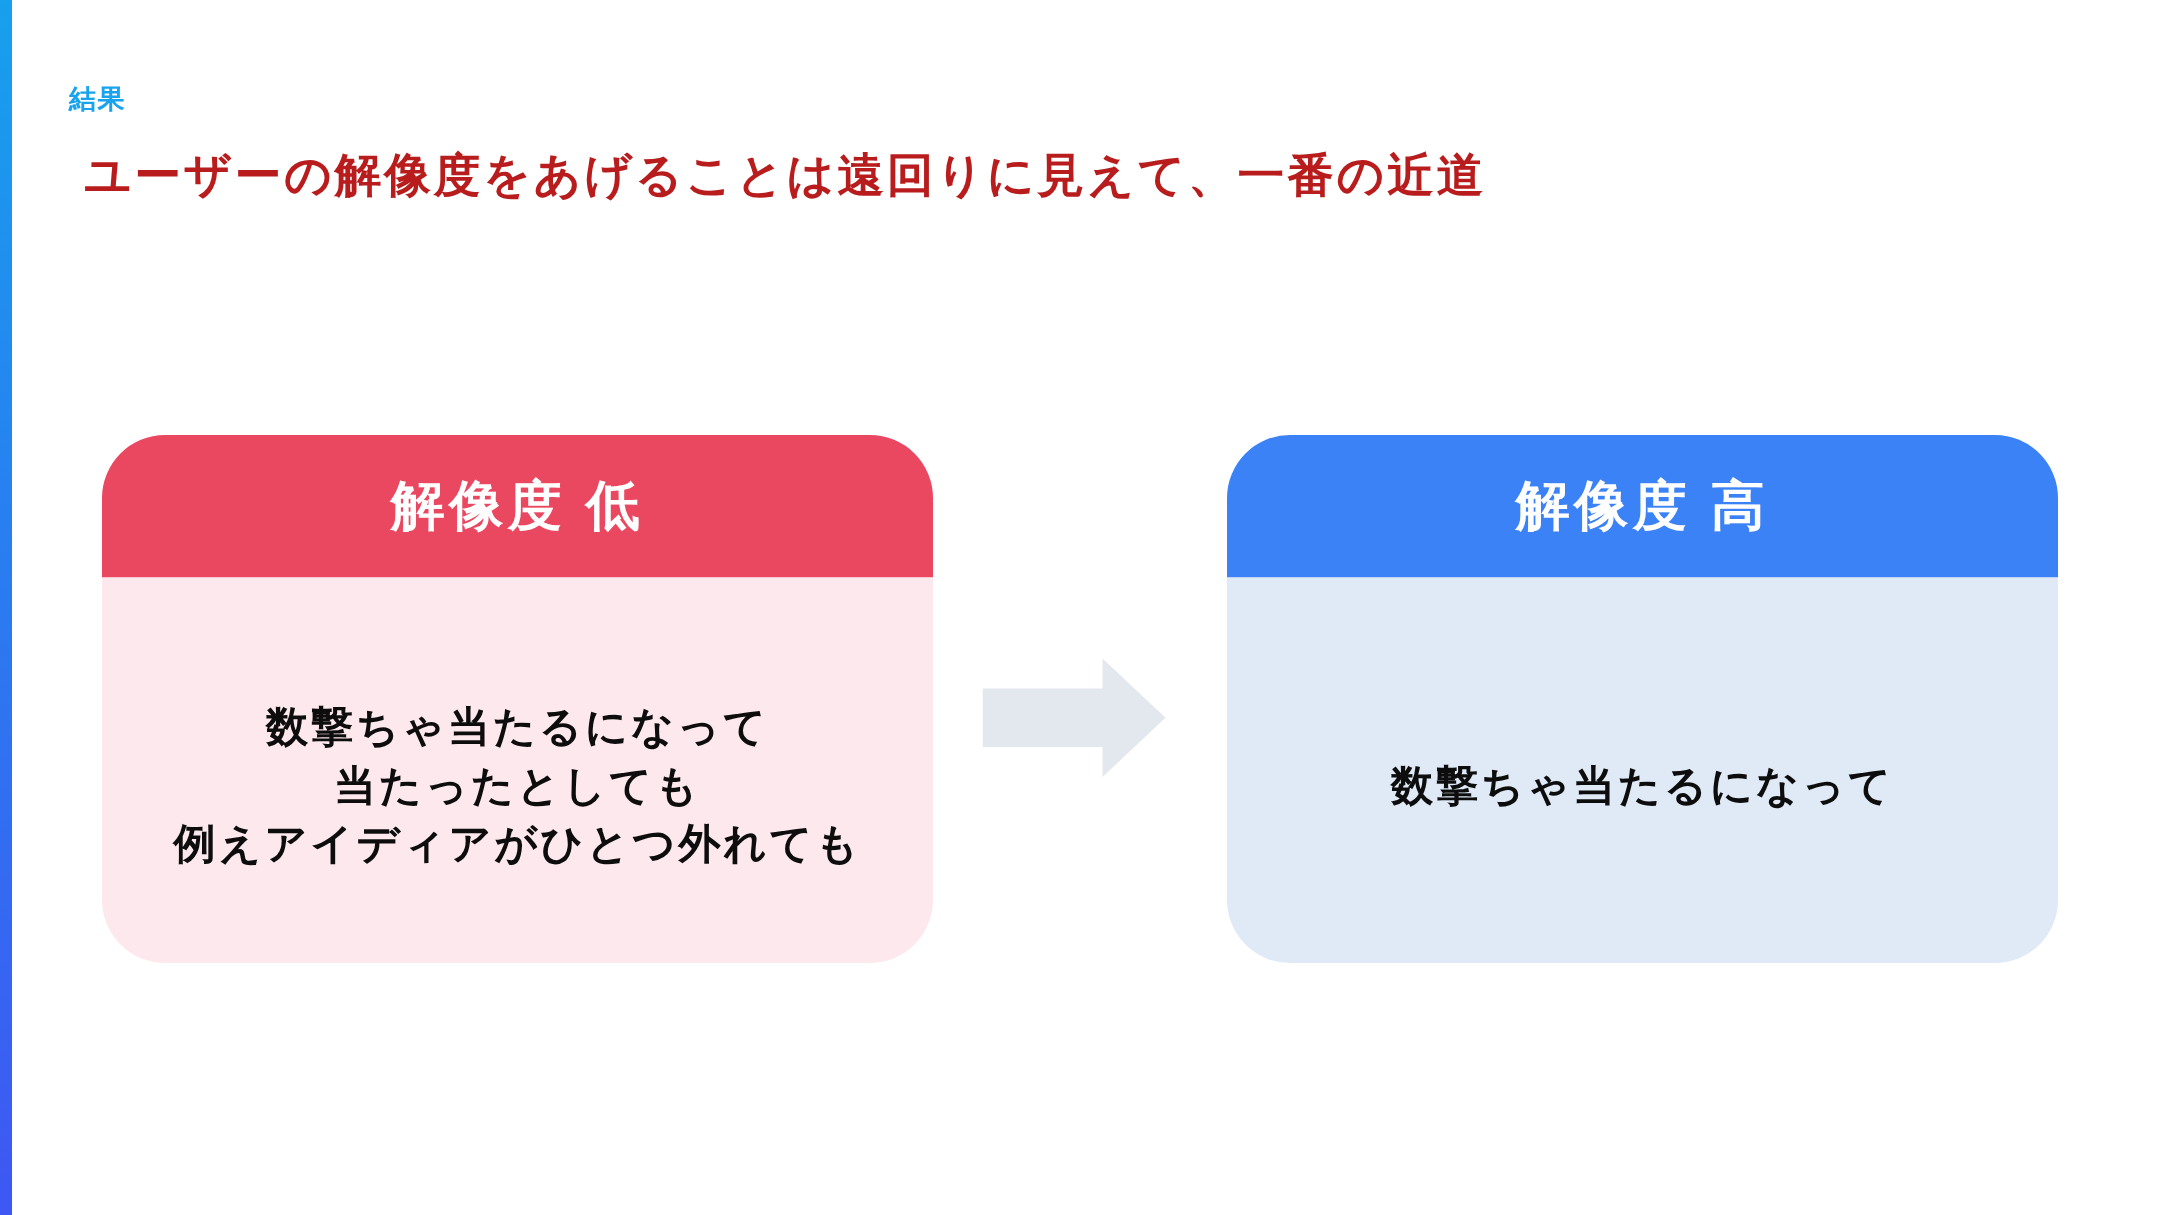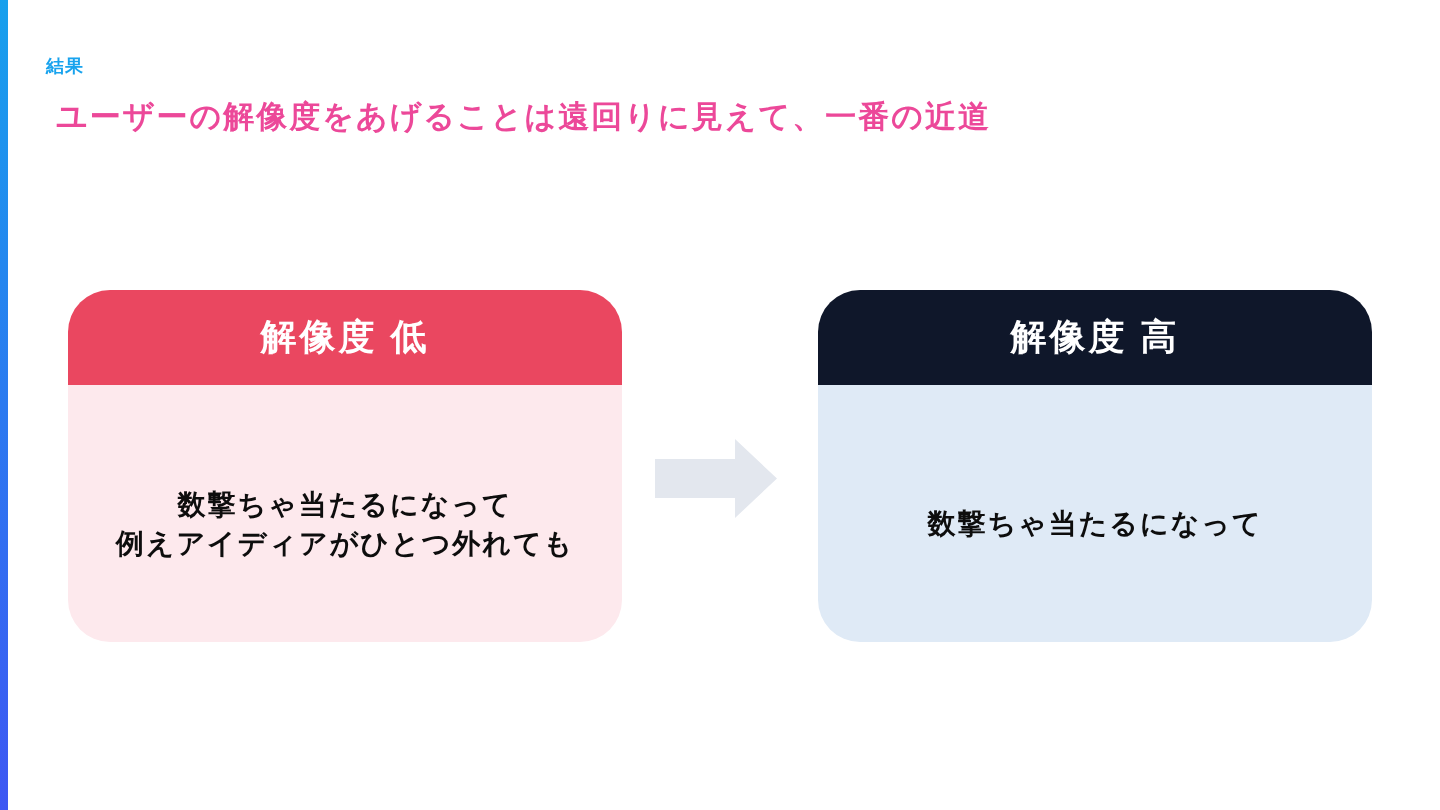--- a/index.html
+++ b/index.html
@@ -32,21 +32,21 @@
     color: #18a3ee;
     letter-spacing: 1px;
   }
   .title {
     position: absolute;
     left: 56px;
     top: 96px;
     margin: 0;
     font-size: 31px;
     font-weight: bold;
-    color: #ec4899;
+    color: #b91c1c;
     letter-spacing: 2px;
     white-space: nowrap;
   }
   .card {
     position: absolute;
     top: 290px;
     width: 554px;
     height: 352px;
     border-radius: 42px;
     overflow: hidden;
@@ -57,21 +57,21 @@
     height: 95px;
     display: flex;
     align-items: center;
     justify-content: center;
     font-size: 36px;
     font-weight: bold;
     color: #ffffff;
     letter-spacing: 3px;
   }
   .card-low  .card-header { background: #ea4760; }
-  .card-high .card-header { background: #0f172a; }
+  .card-high .card-header { background: #3b82f6; }
   .card-body {
     height: 277px;
     display: flex;
     flex-direction: column;
     align-items: center;
     justify-content: center;
     text-align: center;
   }
   .card-low  .card-body { background: #fde9ed; }
   .card-high .card-body { background: #dfeaf6; }
@@ -100,20 +100,21 @@
   <div class="accent-bar"></div>
 
   <div class="kicker">結果</div>
 
   <h1 class="title">ユーザーの解像度をあげることは遠回りに見えて、一番の近道</h1>
 
   <div class="card card-low">
     <div class="card-header">解像度 低</div>
     <div class="card-body">
       <p>数撃ちゃ当たるになって</p>
+      <p>当たったとしても</p>
       <p>例えアイディアがひとつ外れても</p>
     </div>
   </div>
 
   <svg class="arrow" viewBox="0 0 122 79" xmlns="http://www.w3.org/2000/svg">
     <polygon points="0,20 80,20 80,0 122,39.5 80,79 80,59 0,59" fill="#e3e7ee"></polygon>
   </svg>
 
   <div class="card card-high">
     <div class="card-header">解像度 高</div>

